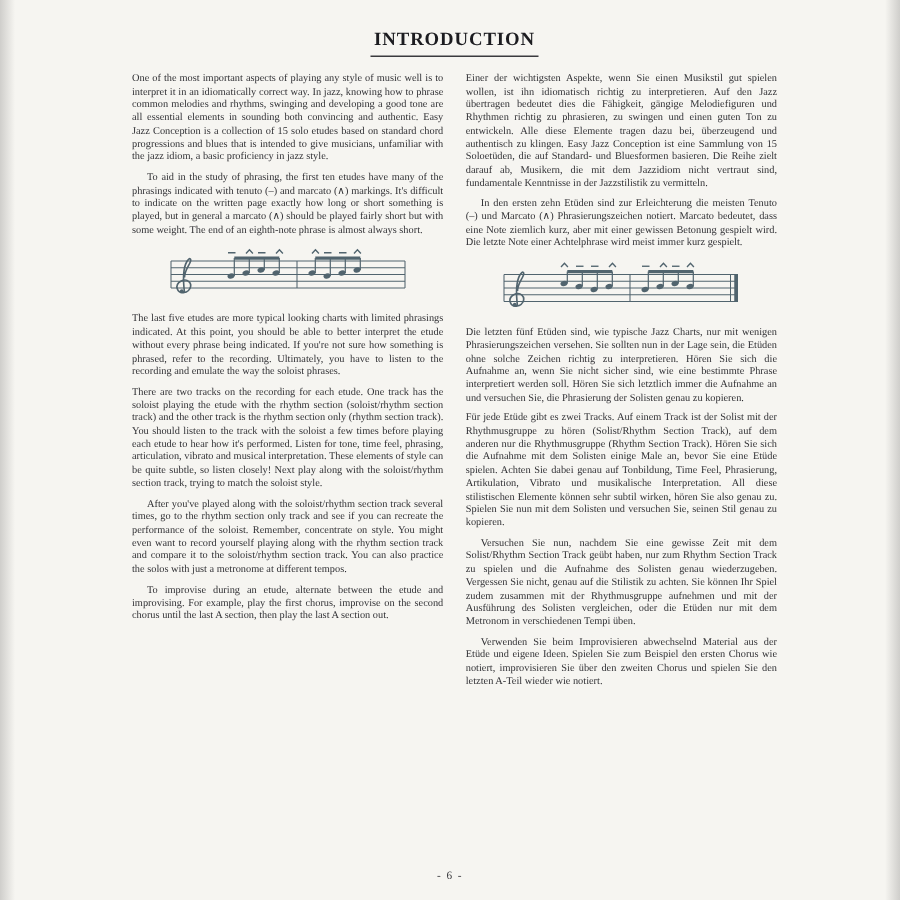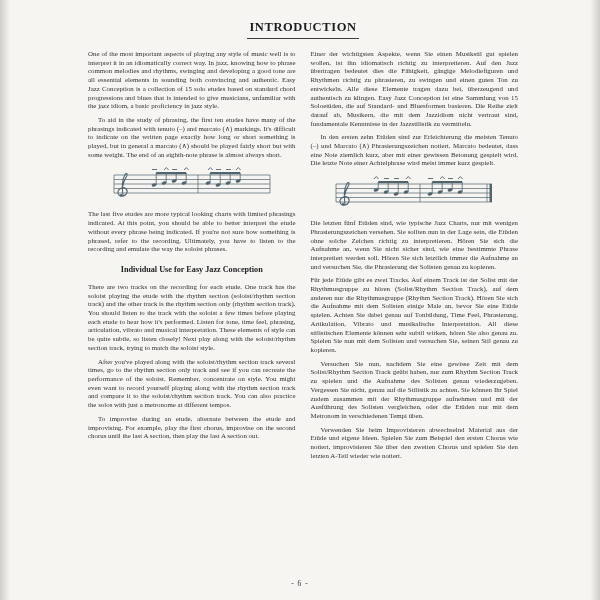--- a/index.html
+++ b/index.html
@@ -119,21 +119,20 @@
               <line class="mstroke" stroke-width="0.9" x1="108" y1="3.5" x2="113" y2="3.5"></line>
               <line class="mstroke" stroke-width="0.9" x1="118" y1="3.5" x2="123" y2="3.5"></line>
               <path class="mstroke" stroke-width="0.9" d="M128,4 L130.3,1.5 L132.6,4"></path>
             </g>
             <line class="mstroke" stroke-width="0.7" x1="90" y1="9" x2="90" y2="27"></line>
           </svg>
         </div>
 
         <p class="body-text">The last five etudes are more typical looking charts with limited phrasings indicated. At this point, you should be able to better interpret the etude without every phrase being indicated. If you're not sure how something is phrased, refer to the recording. Ultimately, you have to listen to the recording and emulate the way the soloist phrases.</p>
 
-        <div class="section-heading">Individual Use for Easy Jazz Conception</div>
 
         <p class="body-text">There are two tracks on the recording for each etude. One track has the soloist playing the etude with the rhythm section (soloist/rhythm section track) and the other track is the rhythm section only (rhythm section track). You should listen to the track with the soloist a few times before playing each etude to hear how it's performed. Listen for tone, time feel, phrasing, articulation, vibrato and musical interpretation. These elements of style can be quite subtle, so listen closely! Next play along with the soloist/rhythm section track, trying to match the soloist style.</p>
         <p class="body-text indent">After you've played along with the soloist/rhythm section track several times, go to the rhythm section only track and see if you can recreate the performance of the soloist. Remember, concentrate on style. You might even want to record yourself playing along with the rhythm section track and compare it to the soloist/rhythm section track. You can also practice the solos with just a metronome at different tempos.</p>
         <p class="body-text indent">To improvise during an etude, alternate between the etude and improvising. For example, play the first chorus, improvise on the second chorus until the last A section, then play the last A section out.</p>
       </div>
 
       <div class="col">
         <p class="body-text">Einer der wichtigsten Aspekte, wenn Sie einen Musikstil gut spielen wollen, ist ihn idiomatisch richtig zu interpretieren. Auf den Jazz übertragen bedeutet dies die Fähigkeit, gängige Melodiefiguren und Rhythmen richtig zu phrasieren, zu swingen und einen guten Ton zu entwickeln. Alle diese Elemente tragen dazu bei, überzeugend und authentisch zu klingen. Easy Jazz Conception ist eine Sammlung von 15 Soloetüden, die auf Standard- und Bluesformen basieren. Die Reihe zielt darauf ab, Musikern, die mit dem Jazzidiom nicht vertraut sind, fundamentale Kenntnisse in der Jazzstilistik zu vermitteln.</p>
         <p class="body-text indent">In den ersten zehn Etüden sind zur Erleichterung die meisten Tenuto (–) und Marcato (∧) Phrasierungszeichen notiert. Marcato bedeutet, dass eine Note ziemlich kurz, aber mit einer gewissen Betonung gespielt wird. Die letzte Note einer Achtelphrase wird meist immer kurz gespielt.</p>
 

